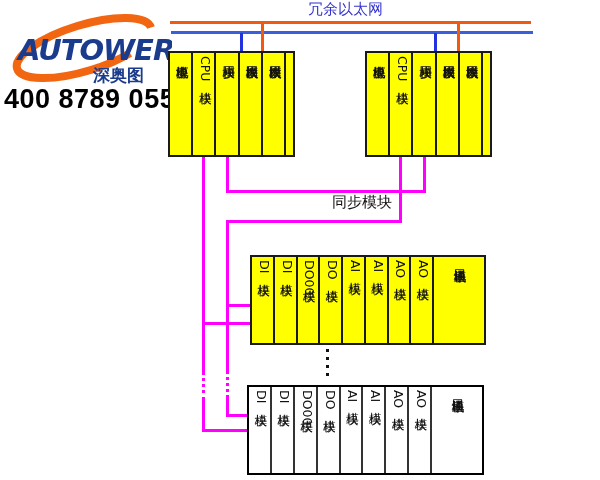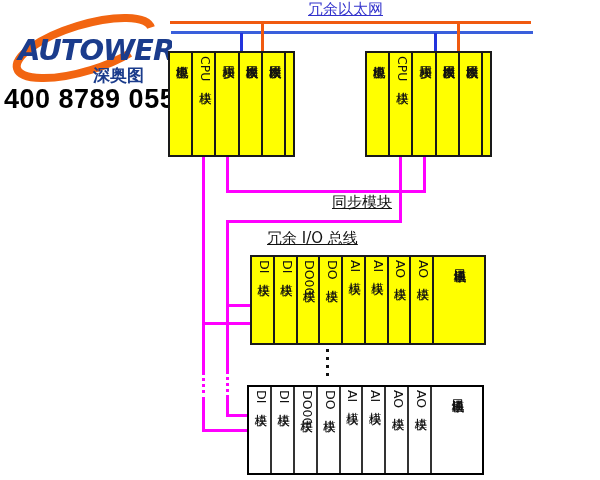--- a/index.html
+++ b/index.html
@@ -1,21 +1,21 @@
 <!DOCTYPE html>
 <html><head>
 <meta charset="utf-8">
 <style>
   html,body{margin:0;padding:0;background:#fff;}
   .canvas{position:relative;width:600px;height:480px;background:#ffffff;
           font-family:"DejaVu Sans",sans-serif;overflow:hidden;}
   .abs{position:absolute;}
   .seg{position:absolute;}
   .magenta{background:#FF00FF;}
-  .lbl{position:absolute;font-size:15px;color:#111;white-space:nowrap;line-height:1.1;text-decoration:underline;}
+  .lbl{position:absolute;font-size:15px;color:#111;white-space:nowrap;line-height:1.1;}
   .eth-lbl{color:#3333CC;}
   .rack{position:absolute;display:flex;background:#FFFF00;border:2px solid #1a1a1a;box-sizing:border-box;}
   .rack.white{background:#ffffff;border-color:#000;}
   .slot{flex:1 1 auto;border-right:2px solid #1a1a1a;box-sizing:border-box;
         writing-mode:vertical-rl;text-orientation:mixed;
         font-size:12.5px;line-height:1.15;color:#111;
         padding:3px 2px 0 0;overflow:hidden;}
   .rack.white .slot{border-right-color:#333;}
   .slot:last-child{border-right:none;}
   .slot.wide{flex:0 0 50px;padding-right:17px;}
@@ -75,21 +75,20 @@
   <div class="seg magenta" style="left:202px;top:429px;width:46px;height:3px;"></div>
 
   <div class="seg magenta" style="left:399px;top:157px;width:3px;height:66px;"></div>
   <div class="seg magenta" style="left:226px;top:220px;width:176px;height:3px;"></div>
   <div class="seg magenta" style="left:226px;top:220px;width:3px;height:151px;"></div>
   <div class="vdash" style="left:226px;top:371px;height:27px;"></div>
   <div class="seg magenta" style="left:226px;top:398px;width:3px;height:19px;"></div>
   <div class="seg magenta" style="left:226px;top:304px;width:24px;height:3px;"></div>
   <div class="seg magenta" style="left:226px;top:414px;width:22px;height:3px;"></div>
 
-  <div class="lbl" style="left:267px;top:230px;">冗余 I/O 总线</div>
 
   <div class="rack" style="left:250px;top:255px;width:236px;height:90px;">
     <div class="slot">DI模块</div>
     <div class="slot">DI模块</div>
     <div class="slot">DO模块00</div>
     <div class="slot">DO模块</div>
     <div class="slot">AI模块</div>
     <div class="slot">AI模块</div>
     <div class="slot">AO模块</div>
     <div class="slot">AO模块</div>

